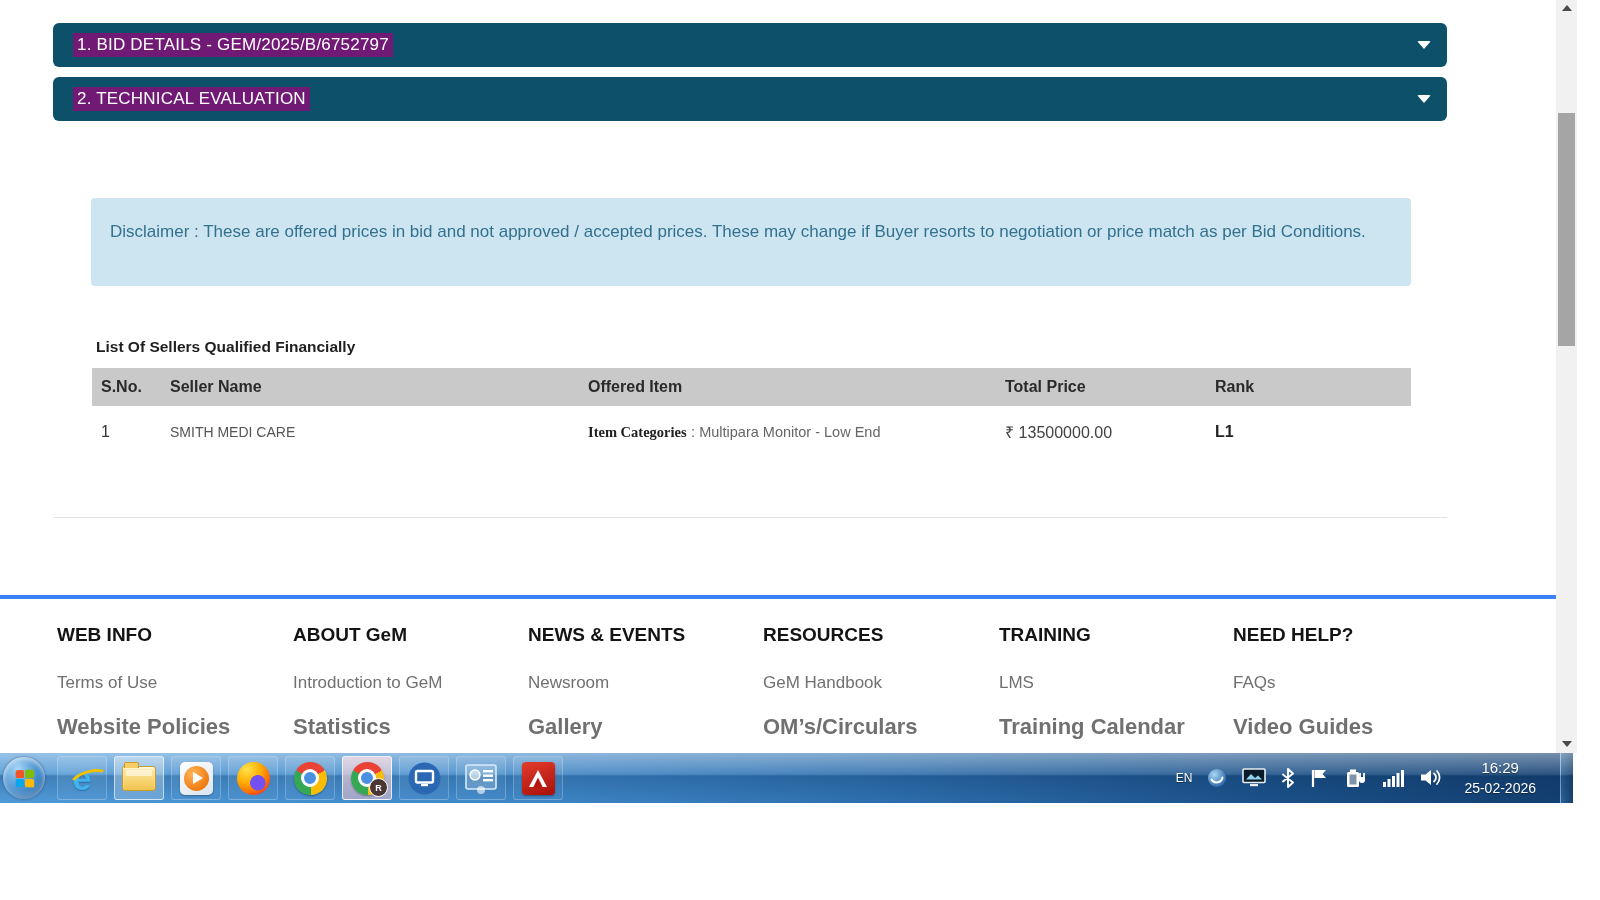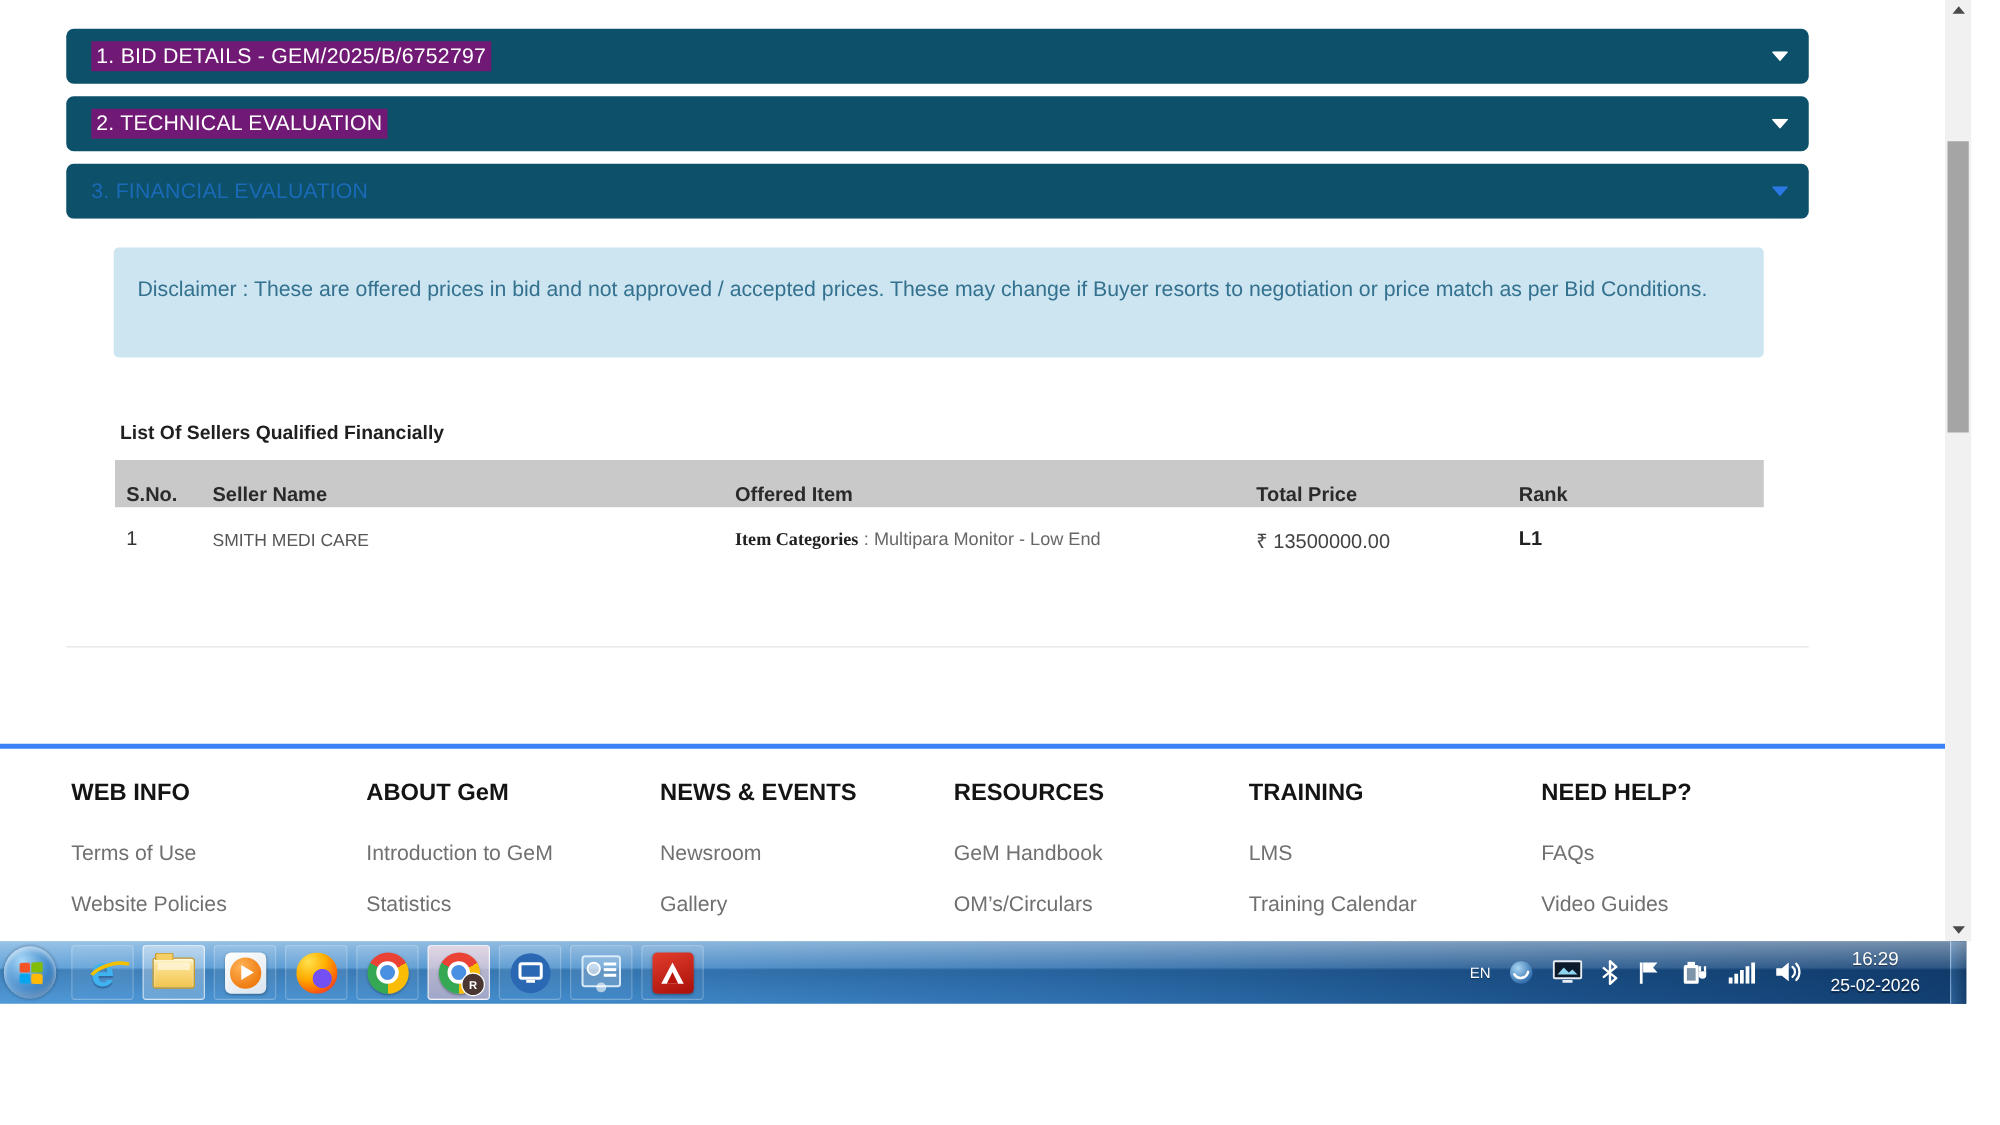--- a/index.html
+++ b/index.html
@@ -33,21 +33,21 @@
 
   .disclaimer{
     position:absolute;left:91px;top:198px;width:1320px;height:88px;
     background:#cde5f1;border-radius:4px;box-sizing:border-box;
     padding:21px 42px 0 19px;color:#33718f;font-size:17px;line-height:26px;
   }
 
   .table-title{position:absolute;left:96px;top:338px;font-size:15.5px;font-weight:bold;color:#1f1f1f;}
 
   .sellers{position:absolute;left:92px;top:368px;width:1319px;}
-  .t-head{display:flex;background:#c9c9c9;height:38px;align-items:flex-end;}
+  .t-head{display:flex;background:#c9c9c9;height:38px;align-items:center;}
   .t-row{display:flex;background:#fff;min-height:52px;align-items:center;}
   .c1{width:68px;box-sizing:border-box;padding-left:9px;}
   .c2{width:420px;box-sizing:border-box;padding-left:10px;}
   .c3{width:415px;box-sizing:border-box;padding-left:8px;}
   .c4{width:210px;box-sizing:border-box;padding-left:10px;}
   .c5{flex:1;box-sizing:border-box;padding-left:10px;}
   .t-head > div{font-size:16px;font-weight:bold;color:#2a2a2a;}
   .sno{font-size:16px;color:#333;}
   .seller-name{font-size:14px;color:#555;}
   .item-label{font-size:14.5px;font-weight:bold;color:#212121;font-family:Liberation Serif, serif;}
@@ -56,21 +56,21 @@
   .rank{font-size:16px;font-weight:bold;color:#222;}
 
   
   .footer{
     position:absolute;left:0;top:595px;width:1556px;height:158px;
     background:#fff;border-top:4px solid #3b82f6;
   }
   .fcol{position:absolute;top:0;width:230px;}
   .fcol-title{position:absolute;top:25px;font-size:19px;font-weight:bold;color:#141414;white-space:nowrap;}
   .flink1{position:absolute;top:74px;font-size:17px;color:#707070;white-space:nowrap;cursor:pointer;}
-  .flink2{position:absolute;top:115px;font-size:17px;color:#707070;white-space:nowrap;cursor:pointer;}
+  .flink2{position:absolute;top:115px;font-size:22px;color:#707070;white-space:nowrap;cursor:pointer;font-weight:bold;}
 
   
   .scrollbar{position:absolute;left:1556px;top:0;width:21px;height:753px;background:#f1f1f1;}
   .sb-arrow{position:absolute;left:0;width:21px;height:15px;display:flex;align-items:center;justify-content:center;}
   .sb-arrow.up{top:0;}
   .sb-arrow.down{bottom:2px;}
   .tri-up{width:0;height:0;border-left:5px solid transparent;border-right:5px solid transparent;border-bottom:6px solid #4a4a4a;}
   .tri-down{width:0;height:0;border-left:5px solid transparent;border-right:5px solid transparent;border-top:6px solid #4a4a4a;}
   .sb-thumb{position:absolute;left:2px;top:113px;width:17px;height:233px;background:#a5a5a5;}
 
@@ -152,24 +152,20 @@
   <div class="accordion" style="top:23px;">
     <span class="acc-label hl">1. BID DETAILS - GEM/2025/B/6752797</span>
     <span class="chevron"></span>
   </div>
 
   <div class="accordion" style="top:77px;">
     <span class="acc-label hl">2. TECHNICAL EVALUATION</span>
     <span class="chevron"></span>
   </div>
 
-  <div class="accordion" style="top:131px;">
-    <span class="acc-label link-style">3. FINANCIAL EVALUATION</span>
-    <span class="chevron blue"></span>
-  </div>
 
   <div class="panel"></div>
 
   <div class="disclaimer">Disclaimer : These are offered prices in bid and not approved / accepted prices. These may change if Buyer resorts to negotiation or price match as per Bid Conditions.</div>
 
   <div class="table-title">List Of Sellers Qualified Financially</div>
 
   <div class="sellers">
     <div class="t-head">
       <div class="c1">S.No.</div>

